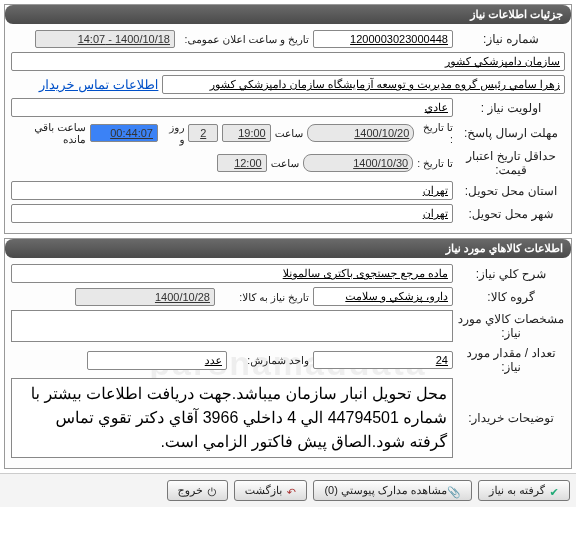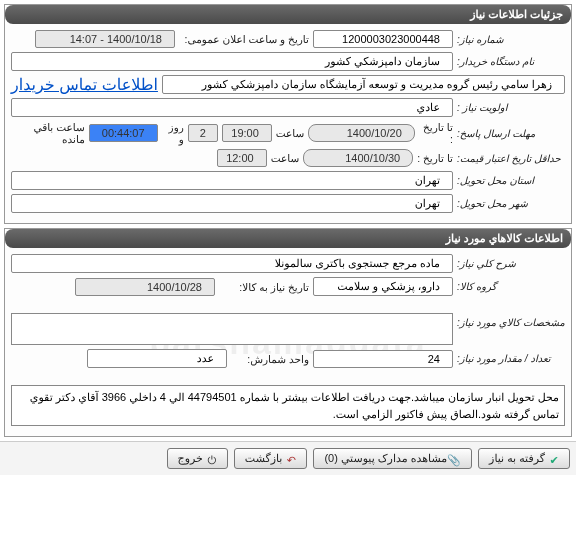--- a/index.html
+++ b/index.html
@@ -46,65 +46,65 @@
 .form-row {
   display: flex;
   align-items: center;
   margin-bottom: 4px;
   gap: 4px;
   position: relative;
   z-index: 1;
 }
 .label {
   width: 108px;
-  text-align: left;
-  font-size: 10px;
+  text-align: center;
+  font-size: 12px;
   color: #222;
   flex-shrink: 0;
-  font-style: italic;
 }
 .label-inline {
   font-size: 10.5px;
   color: #222;
 }
 .field {
   border: 1px solid #888;
   background: #fff;
-  padding: 2px 12px;
+  padding: 2px 4px;
   font-size: 11px;
   min-height: 18px;
   display: inline-flex;
   align-items: center;
   border-radius: 2px;
+  text-decoration: underline;
 }
 .field-grey {
   background: #e8e8e8;
   color: #333;
 }
 .w-full { flex: 1; }
 .w-140 { width: 140px; }
 .w-110 { width: 110px; border-radius: 8px; }
 .w-70 { width: 70px; }
 .w-50 { width: 50px; }
 .w-30 { width: 30px; text-align: center; justify-content: center; }
 .textarea {
   border: 1px solid #888;
   background: #fff;
   padding: 3px 5px;
-  font-size: 11px;
+  font-size: 16px;
   min-height: 32px;
   flex: 1;
   line-height: 1.5;
-  margin-top: 13px;
 }
 .link-btn {
   color: #0050c8;
-  font-size: 16px;
+  font-size: 13px;
   text-decoration: underline;
   cursor: pointer;
+  margin-left: 28px;
 }
 .btn-bar {
   display: flex;
   gap: 6px;
   padding: 6px;
   justify-content: flex-start;
   border-top: 1px solid #ccc;
   background: #f4f4f4;
 }
 .btn {
@@ -133,21 +133,20 @@
   <div class="panel-body">
 
     <div class="form-row">
       <span class="label">شماره نیاز:</span>
       <span class="field w-140">1200003023000448</span>
       <span class="label-inline" style="width:130px">تاریخ و ساعت اعلان عمومی:</span>
       <span class="field field-grey w-140">1400/10/18 - 14:07</span>
     </div>
 
     <div class="form-row">
-      <span class="label">نام دستگاه خریدار:</span>
       <span class="field w-full">سازمان دامپزشکي کشور</span>
     </div>
 
     <div class="form-row">
       <span class="field w-full">زهرا سامي  رئیس گروه مدیریت و توسعه آزمایشگاه سازمان دامپزشکي کشور</span>
       <span class="link-btn">اطلاعات تماس خریدار</span>
     </div>
 
     <div class="form-row">
       <span class="label">اولویت نیاز :</span>
@@ -210,20 +209,21 @@
     </div>
 
     <div class="form-row">
       <span class="label">تعداد / مقدار مورد نیاز:</span>
       <span class="field w-140">24</span>
       <span class="label-inline" style="width:78px">واحد شمارش:</span>
       <span class="field w-140">عدد</span>
     </div>
 
     <div class="form-row">
+      <span class="label">توضیحات خریدار:</span>
       <div class="textarea">محل تحویل انبار سازمان میباشد.جهت دریافت اطلاعات بیشتر با شماره 44794501 الي 4 داخلي 3966 آقاي دکتر تقوي تماس گرفته شود.الصاق پیش فاکتور الزامي است.</div>
     </div>
 
   </div>
 </div>
 
 <div class="btn-bar">
   <button class="btn">
     <span class="icon icon-reply">✔</span>
     <span>گرفته به نیاز</span>

